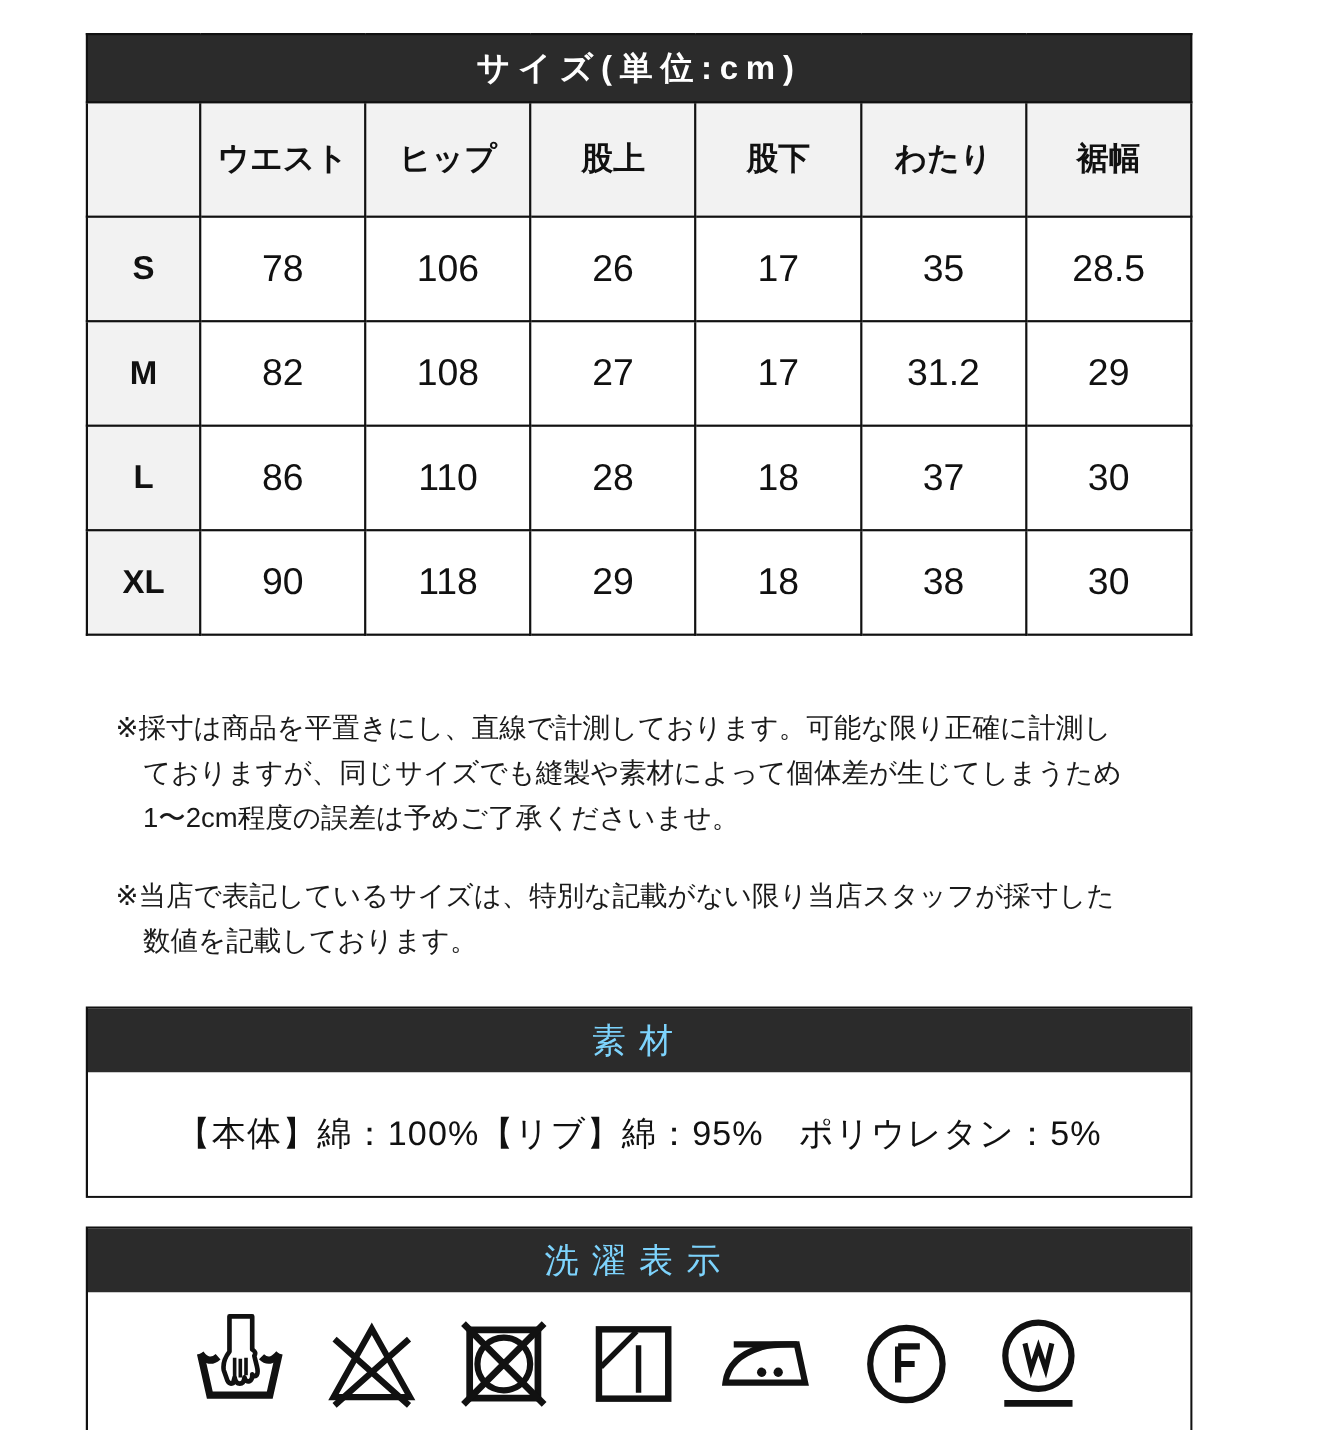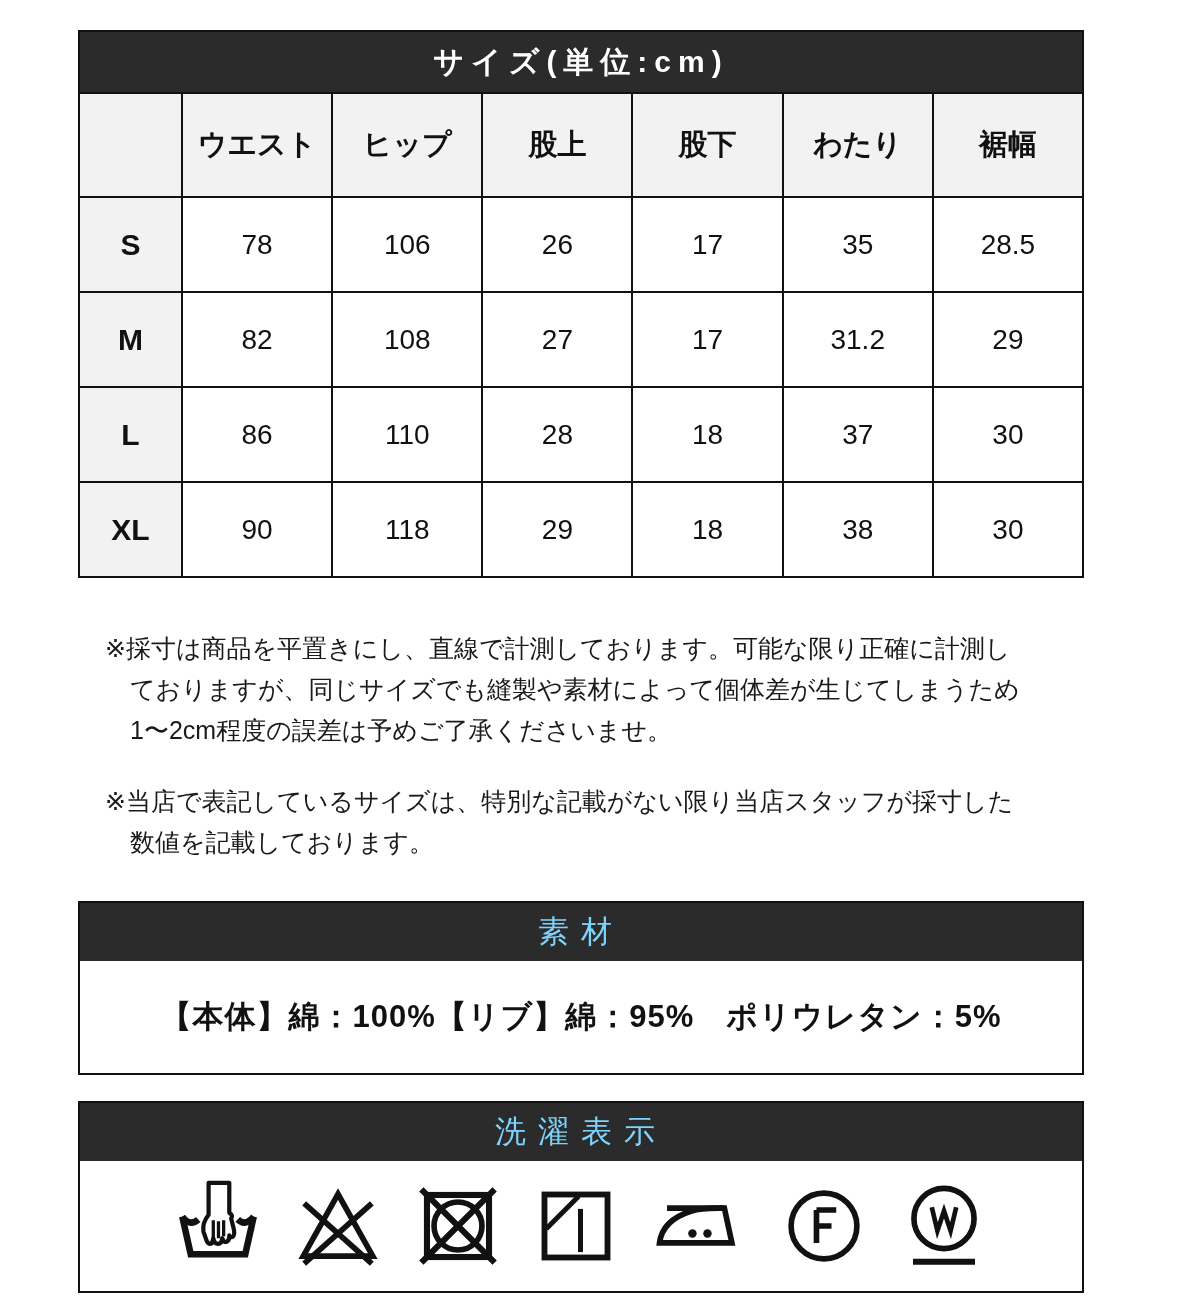--- a/index.html
+++ b/index.html
@@ -8,33 +8,33 @@
           padding:30px 88px 0 78px; background:#fff; }
 
   
   table.size-table { width:100%; border-collapse:collapse; table-layout:fixed; }
   table.size-table th, table.size-table td { border:2px solid #111; text-align:center; vertical-align:middle; }
   .title-bar { background:#2b2b2b; color:#fff; height:58px; font-size:30px; font-weight:bold;
                letter-spacing:7px; border:2px solid #111; }
   tr.col-header-row th { height:100px; background:#f2f2f2; font-size:29px; font-weight:bold; color:#111; }
   tr.data-row { height:95px; }
   tr.data-row th { background:#f2f2f2; font-size:30px; font-weight:bold; }
-  tr.data-row td { background:#fff; font-size:28px; font-weight:normal; font-stretch:condensed; }
+  tr.data-row td { background:#fff; font-size:34px; font-weight:normal; font-stretch:condensed; }
 
   
-  .notes { margin-top:50px; margin-left:27px; }
+  .notes { margin-top:64px; margin-left:27px; }
   .notes p { margin:0 0 30px 0; font-size:25px; line-height:1.64; color:#1a1a1a;
              padding-left:1em; text-indent:-1em; white-space:pre-line; }
 
   
   .boxed { border:2px solid #111; margin-top:38px; }
   .boxed .bar { height:58px; background:#2b2b2b; color:#7dd3fc; display:flex; align-items:center;
                 justify-content:center; font-size:31px; font-weight:normal; letter-spacing:12px; }
   .boxed .box-content { background:#fff; display:flex; align-items:center; justify-content:center; }
-  .material-text { height:112px; font-size:31px; letter-spacing:1px;font-weight:bold; }
+  .material-text { height:112px; font-size:31px; letter-spacing:1px; }
   .care-box { margin-top:26px;text-align:center; }
   .icons { height:130px; gap:26px; }
   .icons svg { display:block; }
 </style>
 </head>
 <body>
 
 <div class="page">
 
   <table class="size-table">

